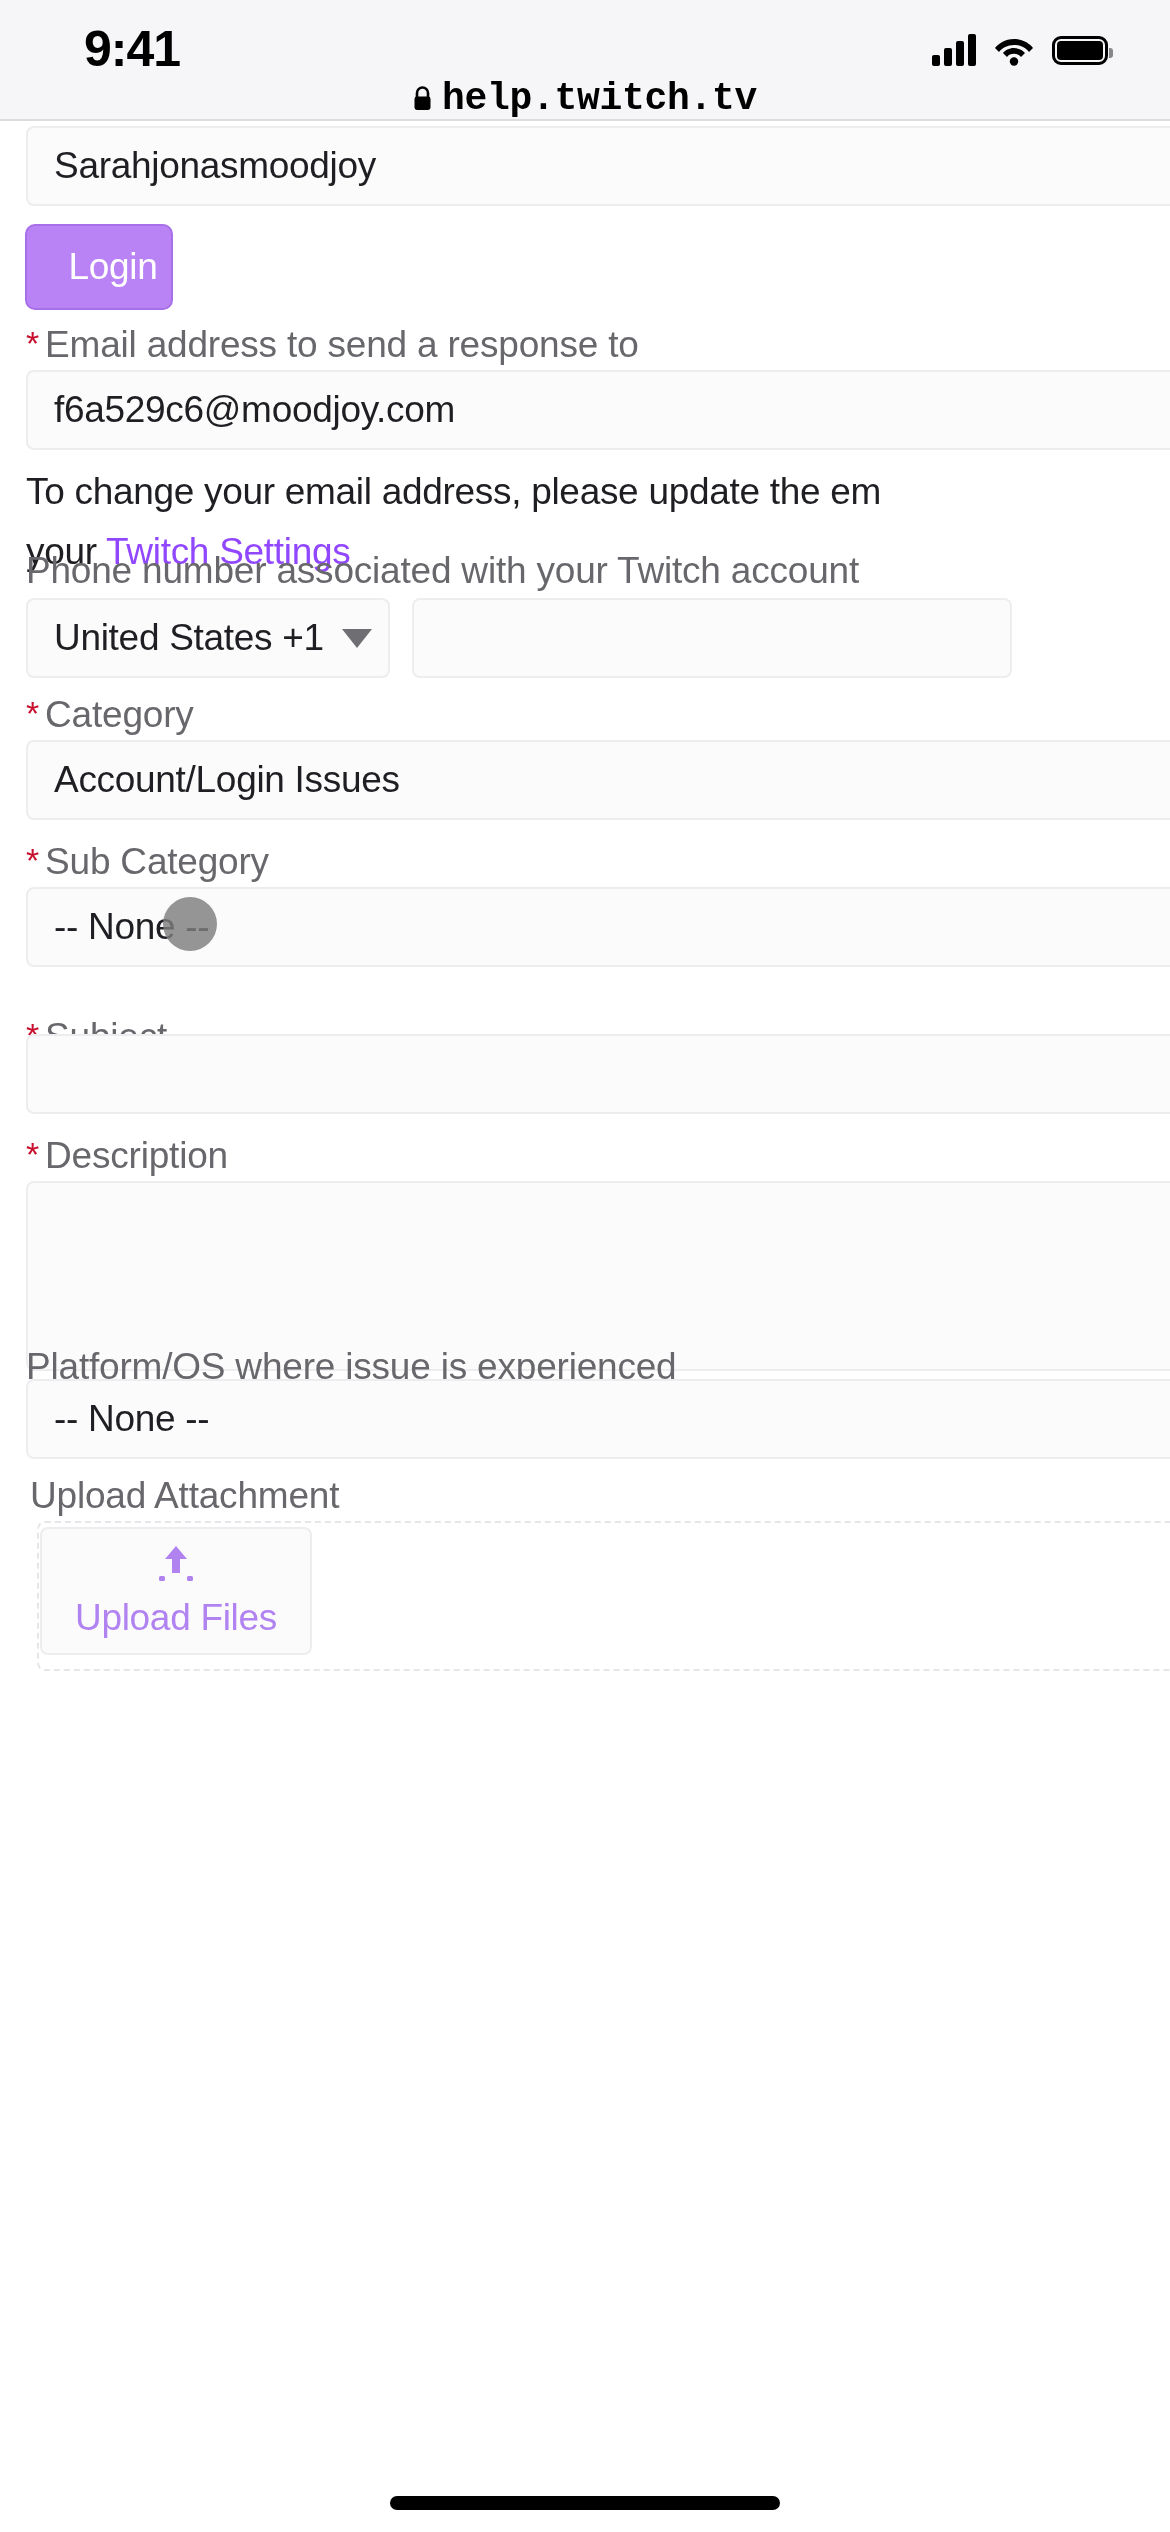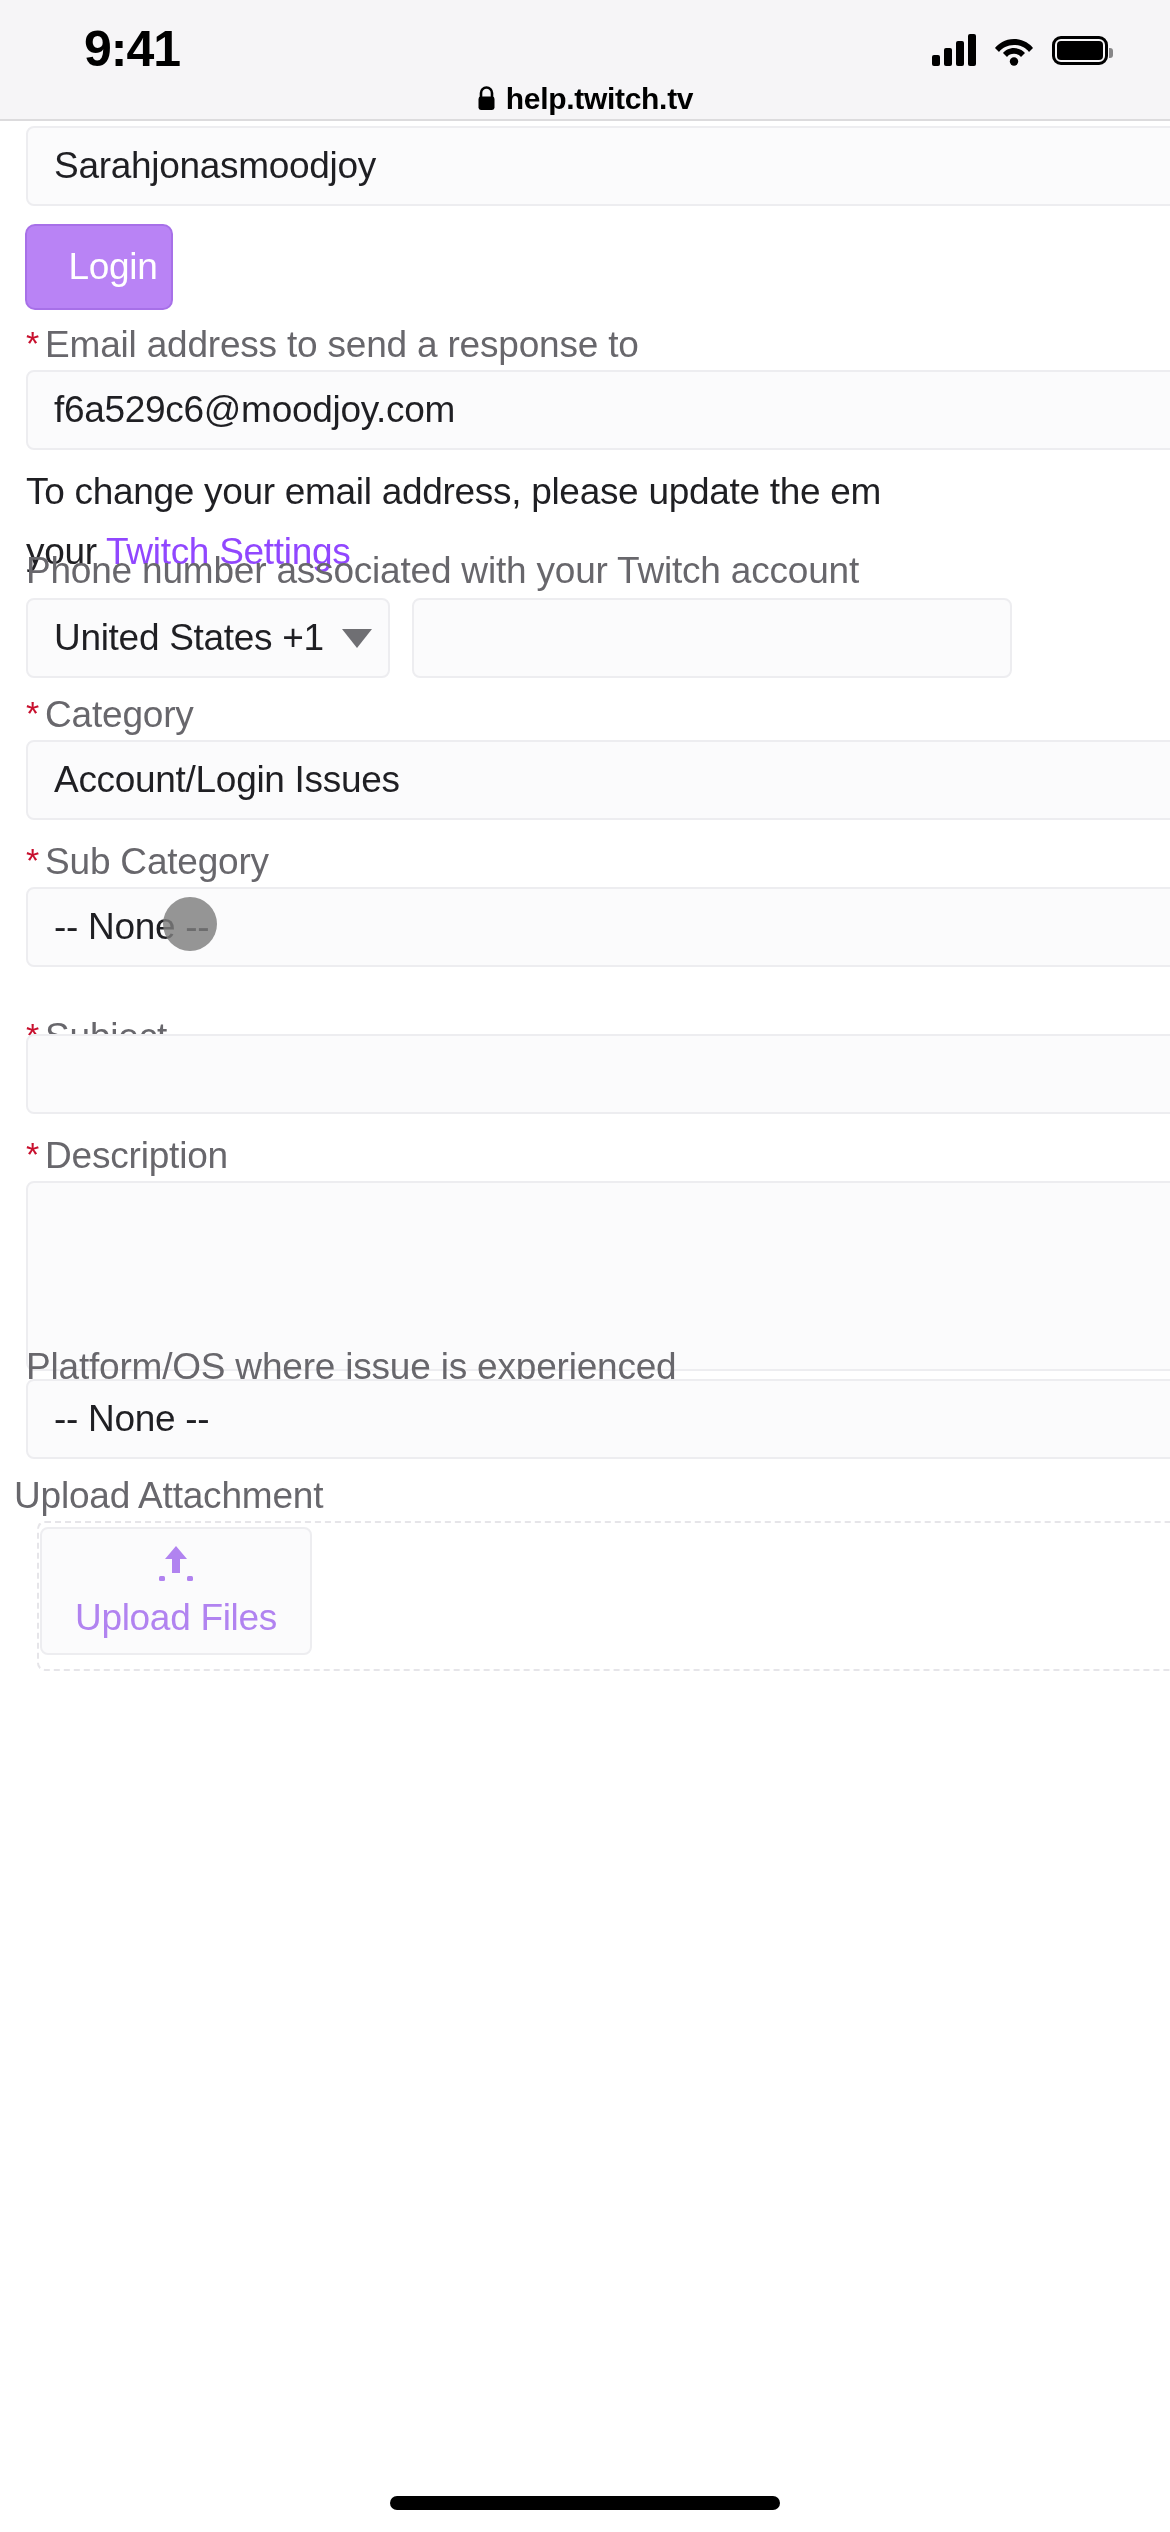--- a/index.html
+++ b/index.html
@@ -110,24 +110,25 @@
     left: 0;
     width: 1170px;
     height: 45px;
     display: flex;
     align-items: center;
     justify-content: center;
     gap: 10px;
   }
   .lock-icon { display: block; width: 19px; height: 25px; }
   .url-text {
-    font-size: 30px;
+    font-size: 38px;
     font-weight: bold;
     color: #000;
     letter-spacing: -0.3px;
+    font-family: Liberation Mono, monospace;
   }
 
   
   .page {
     position: absolute;
     top: 121px;
     left: 0;
     width: 1170px;
     height: 2411px;
     background: #ffffff;
@@ -312,21 +313,21 @@
   .platform-label { position: absolute; left: 26px; top: 1208px; margin-top: 16px; }
   .platform-field {
     position: absolute;
     left: 26px;
     top: 1258px;
     width: 1380px;
     height: 80px;
   }
 
   
-  .upload-label { position: absolute; left: 14px; top: 1353px; }
+  .upload-label { position: absolute; left: 30px; top: 1353px; }
   .upload-dropzone {
     position: absolute;
     left: 37px;
     top: 1400px;
     width: 1360px;
     height: 150px;
     border: 2px dashed #e6e5e9;
     border-radius: 8px;
   }
   .upload-button {

